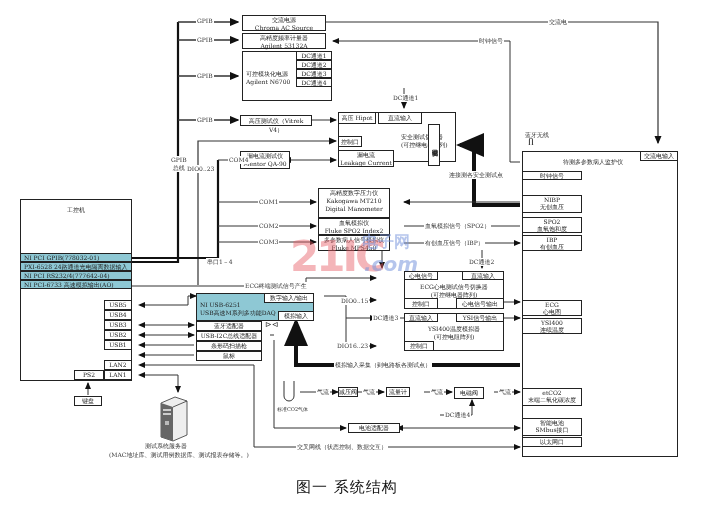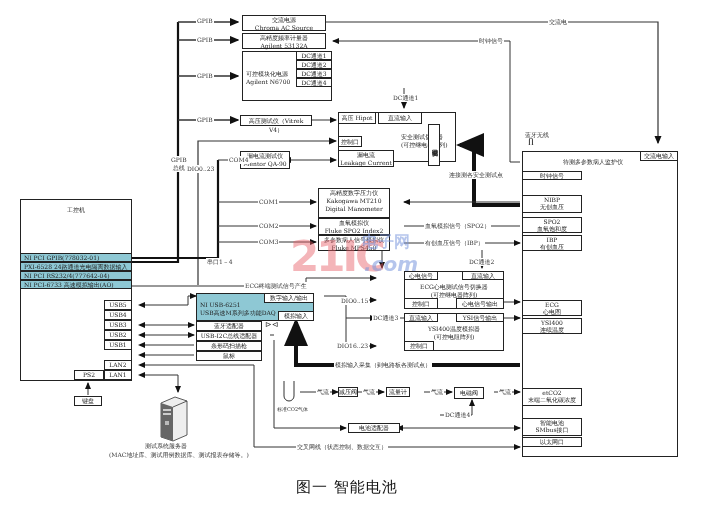--- a/index.html
+++ b/index.html
@@ -297,13 +297,13 @@
 <div class="t" style="left:362px;top:388px;">气流</div>
 <div class="t" style="left:430px;top:388px;">气流</div>
 <div class="t" style="left:498px;top:388px;">气流</div>
 <div class="t" style="left:444px;top:411px;">DC通道4</div>
 <div class="t" style="left:296px;top:443px;">交叉网线（状态控制、数据交互）</div>
 
 <div class="wm">21IC</div>
 <div class="wm2">电子网</div>
 <div class="wm3">.com</div>
 
-<div class="caption">图一  智能电池</div>
+<div class="caption">图一  系统结构</div>
 
 </body></html>

